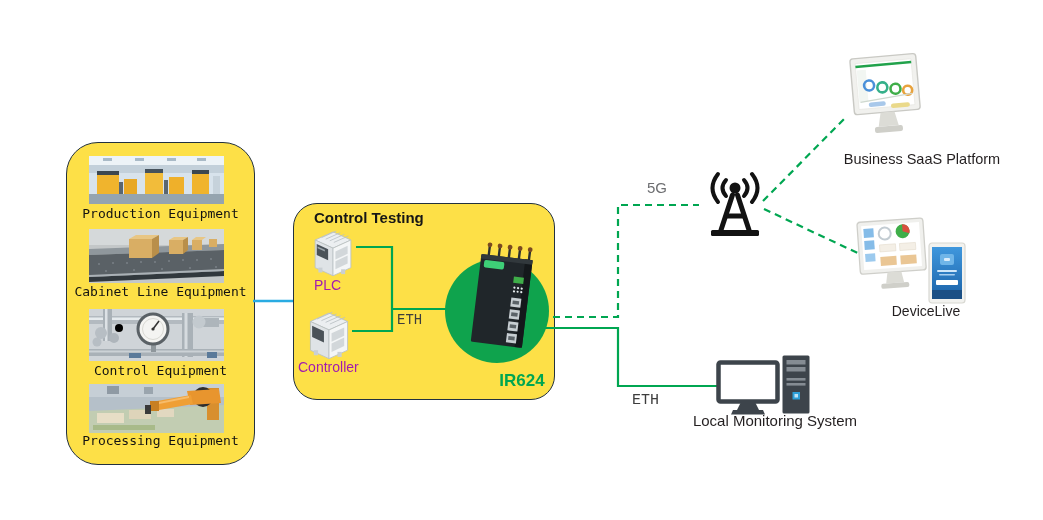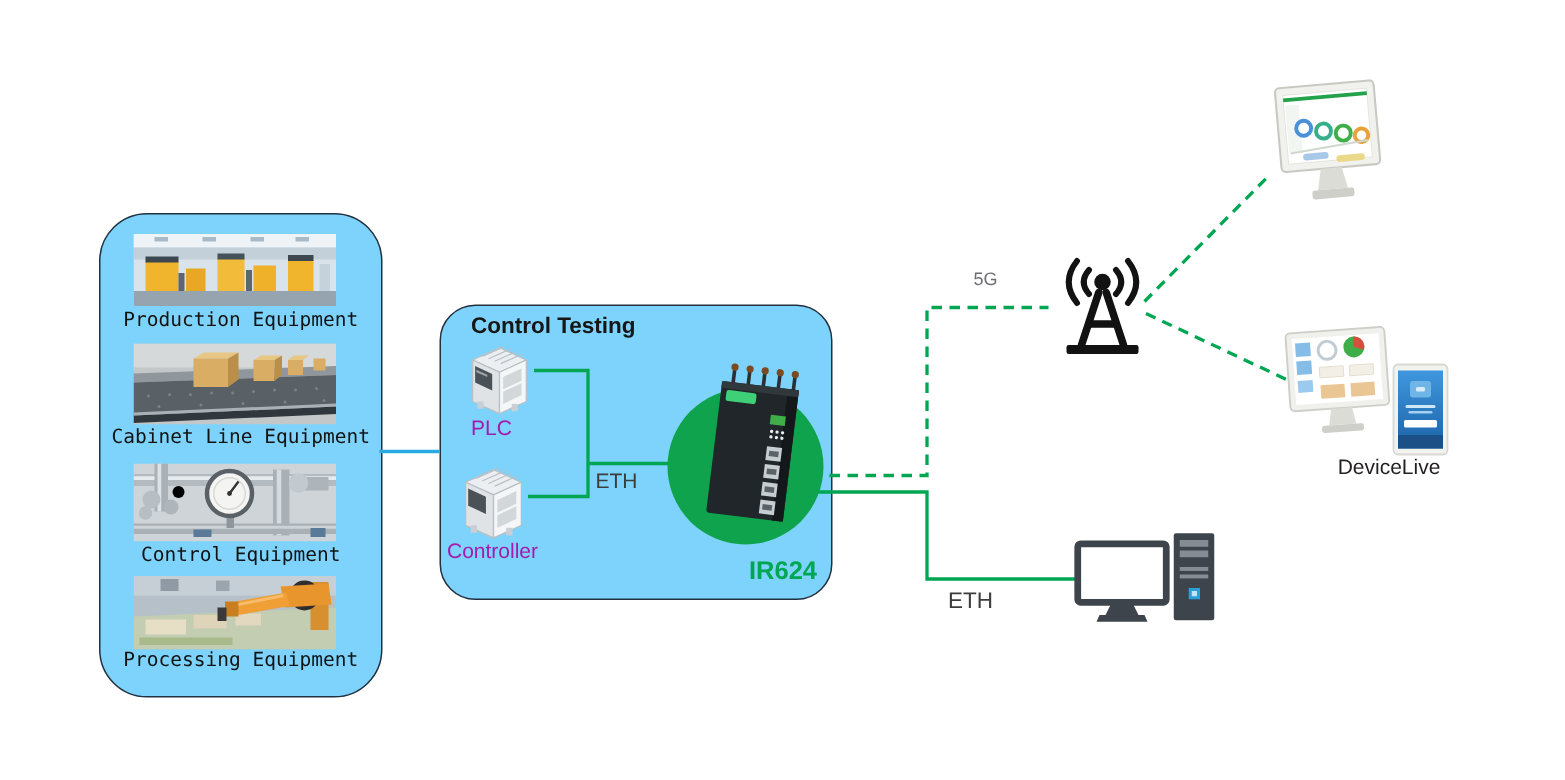--- a/index.html
+++ b/index.html
@@ -1,34 +1,34 @@
 <!DOCTYPE html>
 <html style="--green-line: #00a651; --router-circle: #0fa34d; --cyan-line: #29abe2; --gray-label: #6d6e71; --dark-label: #231f20; --box-border: #22313f; --antenna-black: #121212;"><head>
 <meta charset="utf-8">
 <style>
   html,body{margin:0;padding:0;background:#ffffff;}
   body{font-family:"Liberation Sans", sans-serif; -webkit-font-smoothing:antialiased;}
   #canvas{position:relative;width:1043px;height:520px;background:#fff;overflow:hidden;}
   .abs{position:absolute;}
 
   
-  .panel{position:absolute;border:1.6px solid var(--box-border,#22313f);background:#7dd3fc;}
+  .panel{position:absolute;border:1.6px solid var(--box-border,#22313f);background:#fde047;}
   .equip-panel{left:66px;top:142px;width:187px;height:321px;border-radius:32px;}
   .cabinet{left:293px;top:203px;width:260px;height:195px;border-radius:24px;}
 
   
   .equip-label{position:absolute;left:50%;transform:translateX(-50%);white-space:nowrap;
     font-family:"DejaVu Sans Mono","Liberation Mono",monospace;font-size:13px;color:#121212;}
   .cab-title{position:absolute;left:20px;top:5px;font-size:15px;font-weight:bold;color:#161616;}
   .dev-label{position:absolute;font-size:14px;color:#a21caf;}
-  .eth-label{position:absolute;font-size:14px;color:#3d3d3d;}
+  .eth-label{position:absolute;font-size:14px;color:#3d3d3d;font-family:Liberation Mono, monospace;}
   .router-label{position:absolute;left:472px;top:371px;width:100px;text-align:center;
     font-size:17px;font-weight:bold;color:var(--green-line,#00a651);}
   .g5-label{position:absolute;left:637px;top:179px;width:40px;text-align:center;
-    font-size:12px;color:var(--gray-label,#6d6e71);}
+    font-size:15px;color:var(--gray-label,#6d6e71);}
   .node-label{position:absolute;text-align:center;font-size:14px;color:var(--dark-label,#231f20);white-space:nowrap;}
 
   
   svg.wires{position:absolute;left:0;top:0;z-index:1;}
   .wire-green{stroke:var(--green-line,#00a651);stroke-width:2.2;fill:none;}
   .wire-green-dash{stroke:var(--green-line,#00a651);stroke-width:2.2;fill:none;stroke-dasharray:7 5;}
   .wire-cyan{stroke:var(--cyan-line,#29abe2);stroke-width:2.4;fill:none;}
 
   .icon-layer{z-index:2;}
   .circle-bg{position:absolute;left:445px;top:259px;width:104px;height:104px;border-radius:50%;
@@ -279,20 +279,21 @@
       <circle cx="35" cy="37" r="5" fill="none" stroke="#35b08a" stroke-width="2.6"></circle>
       <circle cx="48" cy="39.5" r="5" fill="none" stroke="#3fae49" stroke-width="2.6"></circle>
       <circle cx="60" cy="42" r="4.5" fill="none" stroke="#e8a23c" stroke-width="2.6"></circle>
       <line x1="12" y1="50" x2="64" y2="45.5" stroke="#cfd8cf" stroke-width="1.4"></line>
       <rect x="20" y="51" width="17" height="4.5" rx="2.2" fill="#a8c8ea"></rect>
       <rect x="42" y="54" width="19" height="4.5" rx="2.2" fill="#ead98a"></rect>
       <polygon points="31,62 45,62 48,76 28,76" fill="#dcdcd6"></polygon>
       <rect x="24" y="76" width="28" height="6" rx="2" fill="#cfcfc9"></rect>
     </g>
   </svg>
+  <div class="node-label" style="left:822px;top:151px;width:200px;font-size:14.5px">Business SaaS Platform</div>
 
   <svg class="abs icon-layer" style="left:856px;top:216px" width="74" height="84" viewBox="0 0 74 84">
     <g transform="rotate(-4 37 36)">
       <rect x="3" y="4" width="66" height="52" rx="3" fill="#f0f0ed" stroke="#cfcfca" stroke-width="1.3"></rect>
       <rect x="7" y="8" width="58" height="44" fill="#ffffff"></rect>
       <rect x="9" y="11" width="10" height="9" fill="#85bce8"></rect>
       <rect x="9" y="23" width="10" height="9" fill="#85bce8"></rect>
       <rect x="9" y="36" width="10" height="8" fill="#9ccaee"></rect>
       <circle cx="30" cy="17" r="6" fill="none" stroke="#c3ccd2" stroke-width="2"></circle>
       <circle cx="48" cy="16" r="7" fill="#3fae49"></circle>
@@ -332,14 +333,15 @@
   </svg>
   <svg class="abs icon-layer" style="left:782px;top:355px" width="28" height="59" viewBox="0 0 28 59">
     <rect x="0.5" y="0.5" width="27" height="58" rx="1.5" fill="#3d444b"></rect>
     <rect x="4.5" y="5" width="19" height="4.5" fill="#858c93"></rect>
     <rect x="4.5" y="12" width="19" height="4.5" fill="#858c93"></rect>
     <rect x="4.5" y="23" width="19" height="2.6" fill="#858c93"></rect>
     <rect x="4.5" y="28" width="19" height="2.6" fill="#858c93"></rect>
     <rect x="10.5" y="37" width="7.5" height="7.5" fill="#2d9fd8"></rect>
     <rect x="12.5" y="39" width="3.5" height="3.5" fill="#bfe4f6"></rect>
   </svg>
+  <div class="node-label" style="left:670px;top:412px;width:210px;font-size:15px">Local Monitoring System</div>
 
 </div>
 
 </body></html>

